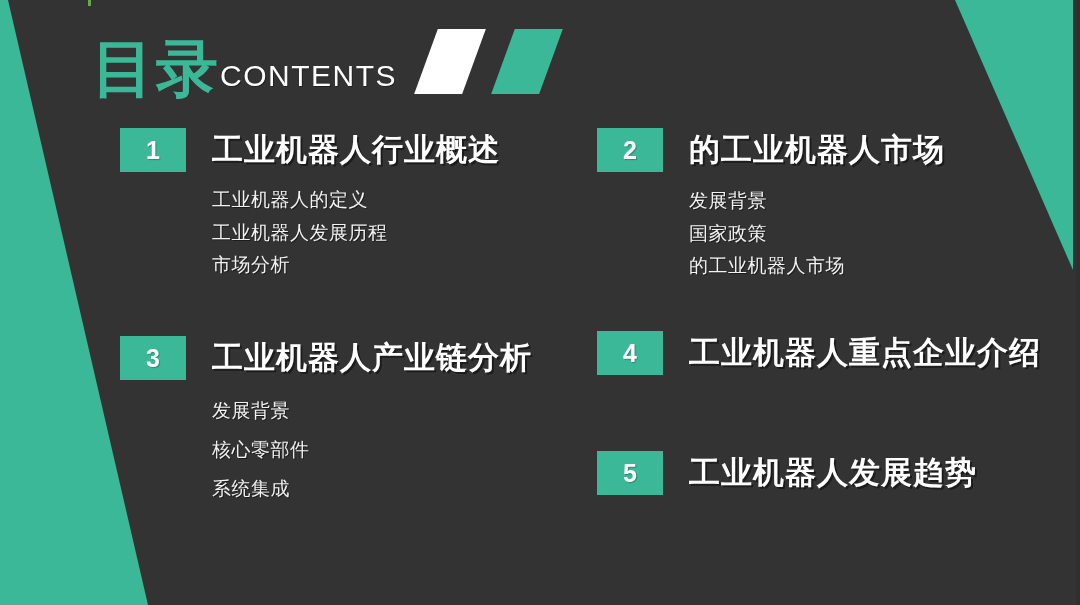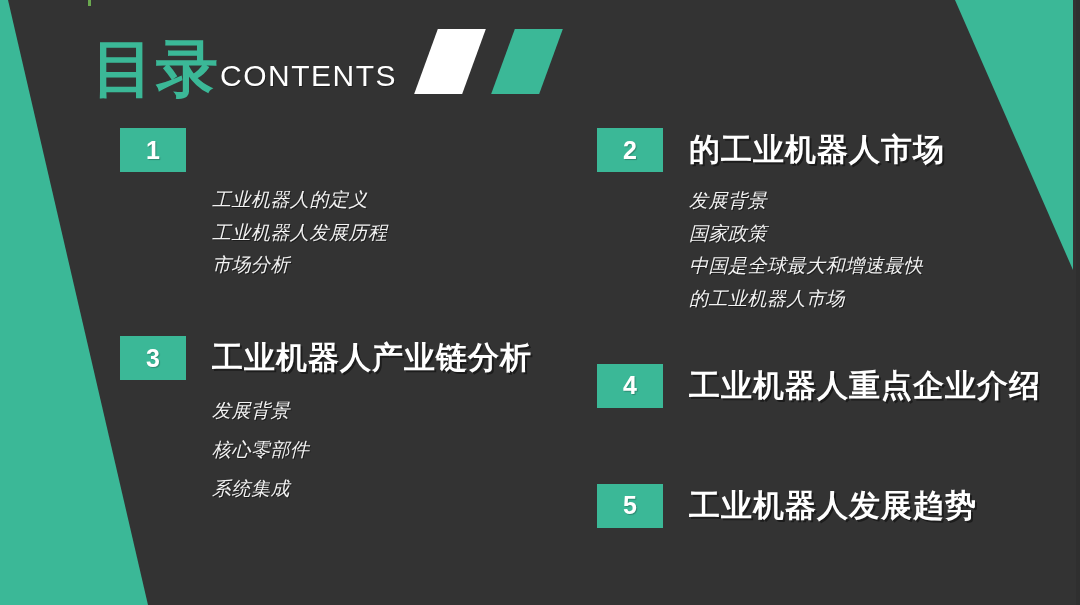--- a/index.html
+++ b/index.html
@@ -97,21 +97,20 @@
     color: #ffffff;
     letter-spacing: 1px;
     white-space: nowrap;
     text-shadow: 2px 2px 0 rgba(0,0,0,0.45);
   }
   .sub-list {
     margin: 0;
     padding: 0;
     list-style: none;
     margin-left: 92px;
-    font-style: italic;
   }
   .sub-item {
     font-size: 19px;
     color: #f2f2f2;
     letter-spacing: 0.5px;
     white-space: nowrap;
     text-shadow: 1px 1px 0 rgba(0,0,0,0.45);
   }
 
   
@@ -143,20 +142,21 @@
   <div class="para-group">
     <div class="para white"></div>
     <div class="para green"></div>
   </div>
 
   <div class="col-left" style="top:128px;">
 
     <div class="section sec-1">
       <div class="sec-head">
         <div class="num-box">1</div>
+        <div class="sec-title">工业机器人行业概述</div>
       </div>
       <ul class="sub-list">
         <li class="sub-item">工业机器人的定义</li>
         <li class="sub-item">工业机器人发展历程</li>
         <li class="sub-item">市场分析</li>
       </ul>
     </div>
 
     <div class="section sec-3" style="margin-top:54px;">
       <div class="sec-head">
@@ -175,21 +175,20 @@
   <div class="col-right" style="top:128px;">
 
     <div class="section sec-2">
       <div class="sec-head">
         <div class="num-box">2</div>
         <div class="sec-title">的工业机器人市场</div>
       </div>
       <ul class="sub-list">
         <li class="sub-item">发展背景</li>
         <li class="sub-item">国家政策</li>
-        <li class="sub-item">中国是全球最大和增速最快</li>
         <li class="sub-item">的工业机器人市场</li>
       </ul>
     </div>
 
     <div class="section sec-4" style="margin-top:48px;">
       <div class="sec-head">
         <div class="num-box">4</div>
         <div class="sec-title">工业机器人重点企业介绍</div>
       </div>
     </div>

